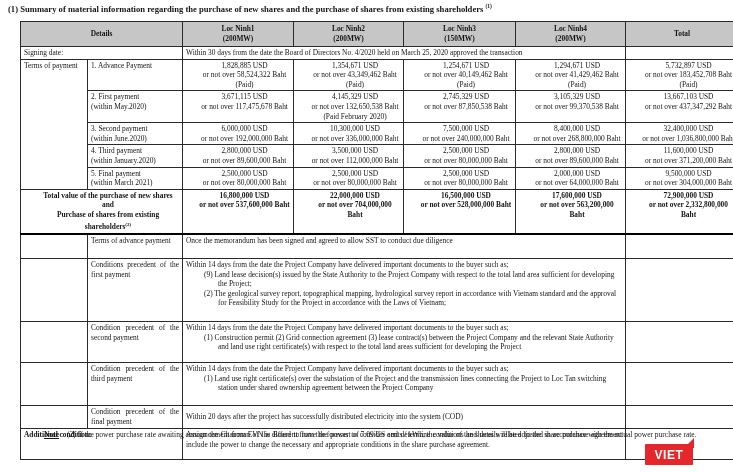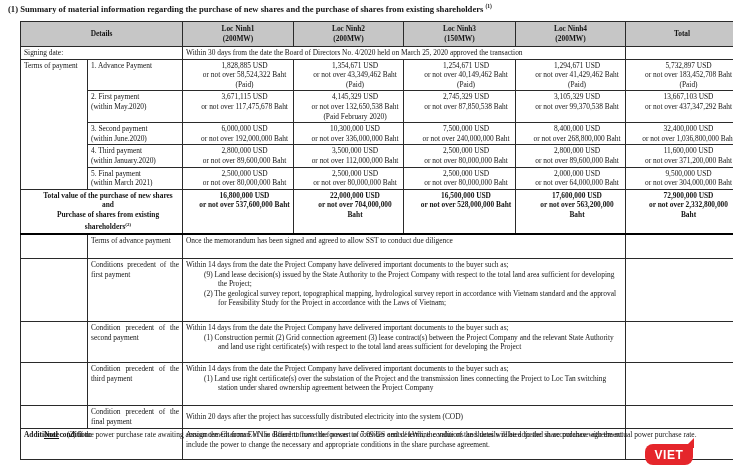--- a/index.html
+++ b/index.html
@@ -46,21 +46,21 @@
   tr.r-add      { height:31px; }
 
   .note {
     position:absolute; left:44px; top:430px; font-size:7.5px; line-height:10.5px;
     display:flex; align-items:flex-start;
   }
   .note-label { text-decoration:underline; font-weight:bold; margin-right:2px; }
   .note-colon { margin-right:4px; }
   .viet {
     position:absolute; left:645px; top:444px; width:48px; height:21px;
-    background:#e5262b; border-radius:8px; border-top-right-radius:1px;
+    background:#e5262b; border-radius:1px; border-top-right-radius:1px;
     display:flex; align-items:center; justify-content:center;
   }
   .viet-tail {
     position:absolute; right:-1px; top:-6px; width:10px; height:10px;
     background:#e5262b;
     clip-path:polygon(100% 0, 100% 100%, 0 100%);
   }
   .viet-text {
     font-family:"Liberation Sans", sans-serif; font-weight:bold;
     color:#ffffff; font-size:12px; letter-spacing:0.6px;

